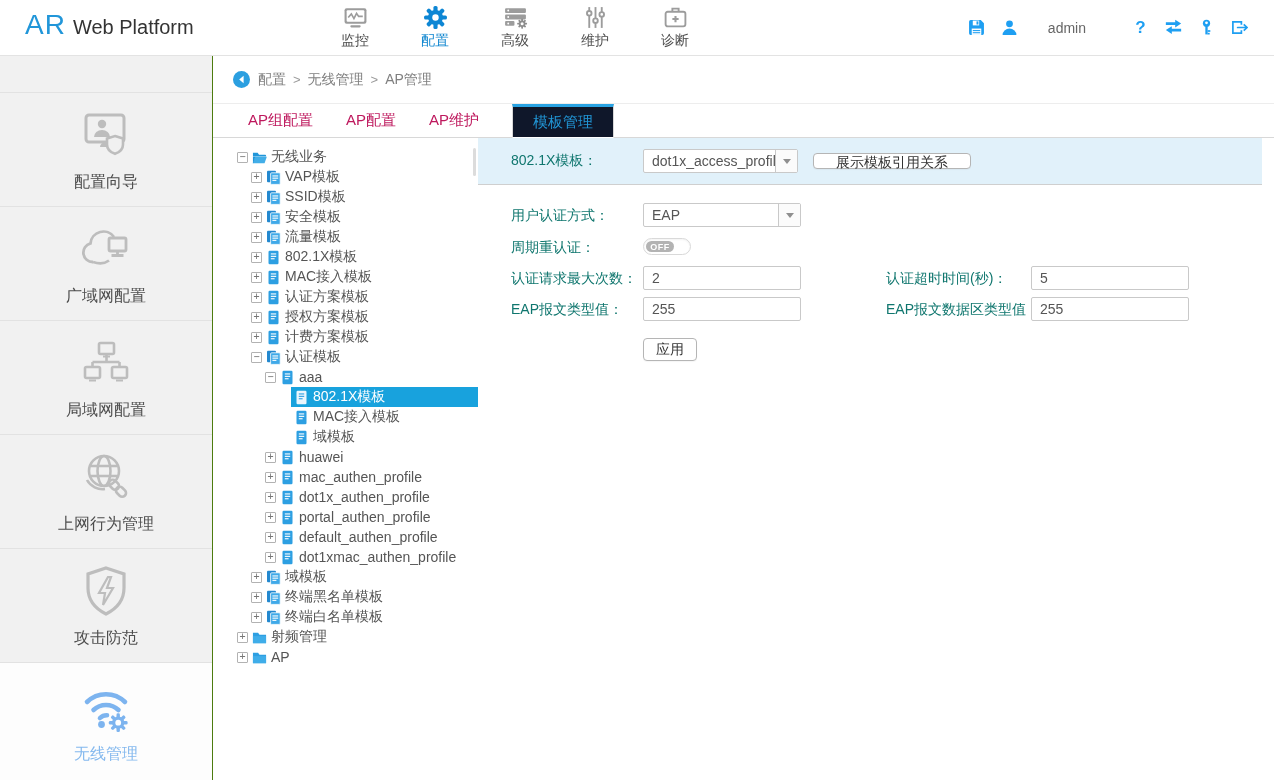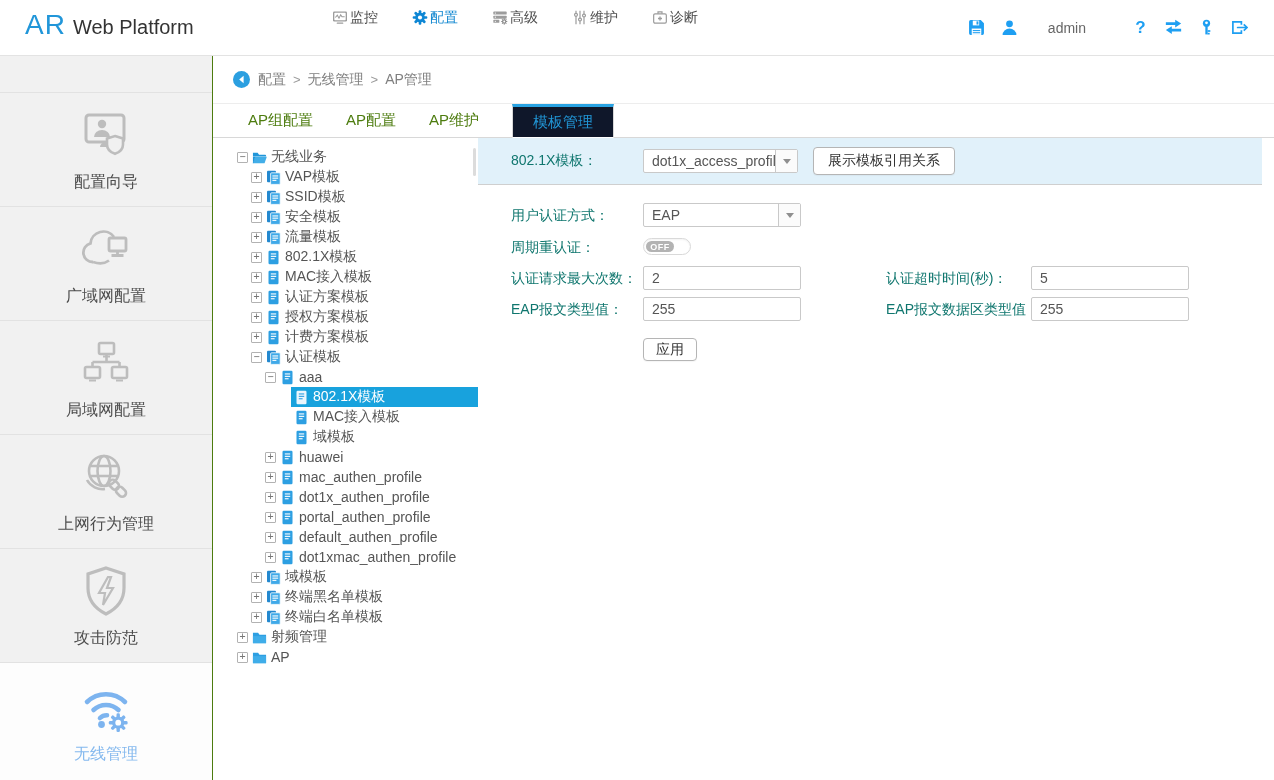--- a/index.html
+++ b/index.html
@@ -4,21 +4,21 @@
 <style>
   html,body{margin:0;padding:0;background:#fff;}
   .app{position:relative;width:1274px;height:780px;overflow:hidden;background:#fff;
        font-family:"Liberation Sans",sans-serif;-webkit-font-smoothing:antialiased;}
   
   .header{position:absolute;top:0;left:0;right:0;height:55px;background:#fff;border-bottom:1px solid #e3e3e3;z-index:5;}
   .logo{position:absolute;left:25px;top:9px;display:flex;align-items:baseline;cursor:default;}
   .logo-brand{font-size:28px;color:#2196d9;letter-spacing:1px;}
   .logo-product{font-size:20px;color:#333;margin-left:7px;}
   .top-nav{position:absolute;left:332px;top:5px;display:flex;gap:34px;}
-  .nav-item{width:46px;display:flex;flex-direction:row;align-items:center;gap:2px;cursor:pointer;}
+  .nav-item{width:46px;display:flex;flex-direction:column;align-items:center;gap:2px;cursor:pointer;}
   .nav-item .nicon{width:25px;height:25px;}
   .nav-item .nicon svg{width:100%;height:100%;}
   .nav-item .nlabel{font-size:14px;color:#4d4d4d;white-space:nowrap;}
   .nav-item.active .nlabel{color:#1187d0;}
   .header-actions{position:absolute;right:26px;top:19px;display:flex;align-items:center;gap:32px;}
   .action-icon{width:17px;height:17px;cursor:pointer;}
   .action-icon svg{width:100%;height:100%;}
   .username{font-size:14px;color:#666;margin:0 14px 0 -2px;cursor:pointer;}
   
   .sidebar{position:absolute;top:56px;left:0;bottom:0;width:212px;background:#f1f1f1;border-right:5px solid #4d7c0f;display:flex;flex-direction:column;}
@@ -30,21 +30,21 @@
   .side-item.active{background:#fdfdfd;flex:1;}
   .side-item.active .side-label{color:#85b9ee;}
   
   .content{position:absolute;left:213px;top:56px;right:0;bottom:0;background:#fff;}
   .breadcrumb{height:47px;border-bottom:1px solid #ededed;display:flex;align-items:center;padding-left:20px;}
   .back-badge{width:17px;height:17px;margin-right:8px;cursor:pointer;}
   .back-badge svg{width:100%;height:100%;}
   .crumb{font-size:14px;color:#7f7f7f;cursor:pointer;}
   .crumb-sep{font-size:13px;color:#9a9a9a;margin:0 7px;}
   .tabs{height:33px;border-bottom:1px solid #d8d8d8;display:flex;align-items:stretch;padding-left:35px;}
-  .tab{display:flex;align-items:center;font-size:15px;color:#4d7c0f;margin-right:33px;cursor:pointer;}
+  .tab{display:flex;align-items:center;font-size:15px;color:#be185d;margin-right:33px;cursor:pointer;}
   .tab.active{border:1px solid #d8d8d8;border-top:3px solid #29a3e3;border-bottom:1px solid #fff;margin-bottom:-1px;background:#0f172a;color:#2196d6;padding:0 20px;margin-right:0;}
   .main{position:relative;height:calc(100% - 82px);}
   
   .tree{position:absolute;left:0;top:0;bottom:0;width:265px;padding-top:9px;overflow:hidden;}
   .tree::after{content:"";position:absolute;right:2px;top:10px;width:3px;height:28px;background:#dcdcdc;border-radius:2px;}
   .tree-row{height:20px;display:flex;align-items:center;cursor:pointer;}
   .expander{width:11px;height:11px;box-sizing:border-box;border:1px solid #b2b2b2;background:#fff;border-radius:1px;
             display:flex;align-items:center;justify-content:center;font-size:10px;line-height:1;color:#777;
             margin-right:4px;flex:none;font-family:"DejaVu Sans Mono",monospace;}
   .exp-spacer{width:15px;flex:none;}
@@ -60,22 +60,22 @@
           display:flex;align-items:center;padding-left:33px;box-sizing:border-box;}
   .banner .f-label{width:132px;flex:none;}
   .f-label{font-size:14px;color:#0f766e;white-space:nowrap;}
   .abs{position:absolute;}
   .select{height:24px;box-sizing:border-box;border:1px solid #c9c9c9;border-radius:2px;background:#fff;display:flex;align-items:center;cursor:pointer;}
   .sel-text{flex:1;padding:0 8px;font-size:14px;color:#555;white-space:nowrap;overflow:hidden;}
   .sel-arrow{width:21px;align-self:stretch;border-left:1px solid #c9c9c9;background:#fbfbfb;display:flex;align-items:center;justify-content:center;}
   .tri{width:0;height:0;border:4px solid transparent;border-top:5px solid #8f8f8f;margin-top:5px;}
   .tinput{height:24px;width:158px;box-sizing:border-box;border:1px solid #c9c9c9;border-radius:2px;background:#fff;
           padding:0 8px;font-size:14px;color:#555;font-family:inherit;outline:none;}
-  .btn{height:28px;border:1px solid #b5b5b5;border-radius:4px;background:#fff;font-size:14px;color:#333;
-       padding:0 14px;cursor:pointer;font-family:inherit;box-shadow:0 1px 1px rgba(0,0,0,0.04);}
+  .btn{height:16px;border:1px solid #b5b5b5;border-radius:4px;background:#fff;font-size:14px;color:#333;
+       padding:0 22px;cursor:pointer;font-family:inherit;box-shadow:0 1px 1px rgba(0,0,0,0.04);}
   .btn.small{height:23px;padding:0 12px;}
   .banner .btn{margin-left:15px;}
   .toggle{width:48px;height:17px;box-sizing:border-box;border:1px solid #d9d9d9;border-radius:9px;background:#fff;
           position:relative;cursor:pointer;box-shadow:inset 0 1px 2px rgba(0,0,0,0.05);}
   .toggle-pill{position:absolute;left:2px;top:2px;width:28px;height:11px;border-radius:6px;background:#b3b3b3;
                color:#fff;font-size:9px;font-weight:bold;display:flex;align-items:center;justify-content:center;letter-spacing:0.5px;}
 </style>
 </head>
 <body>
 

